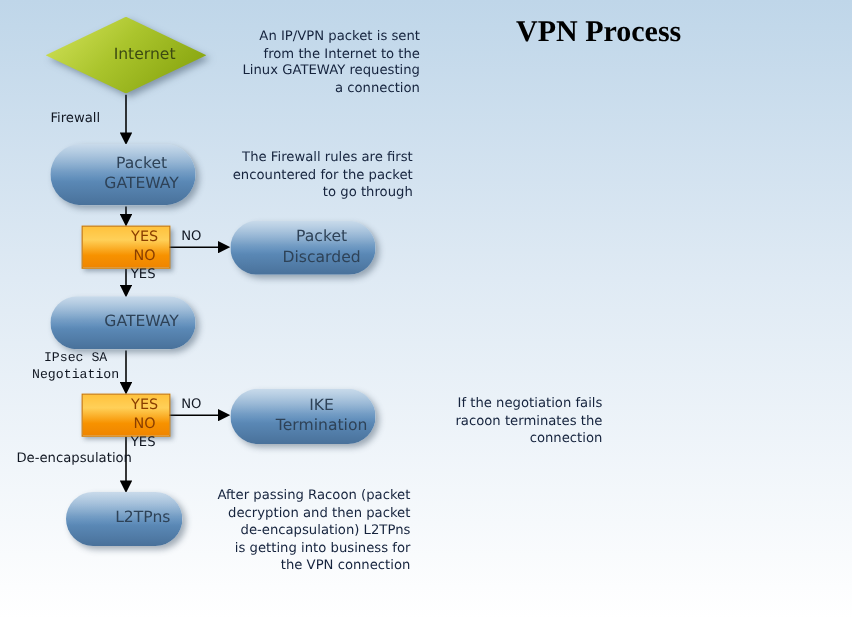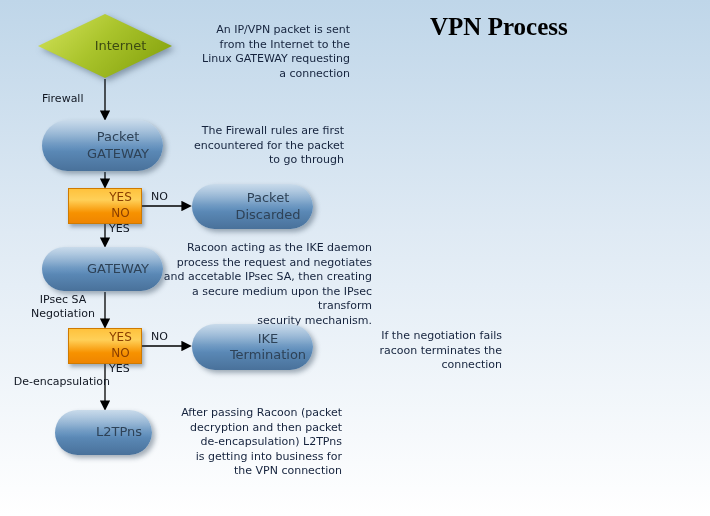--- a/index.html
+++ b/index.html
@@ -88,27 +88,22 @@
     <span class="node-label">Packet
 Discarded</span>
   </div>
 
   <span class="edge-label" style="left:109px;top:222px;">YES</span>
 
   <div class="pill" style="left:42px;top:247px;width:121px;height:44px;">
     <span class="node-label">GATEWAY</span>
   </div>
 
-  <div class="annotation" style="left:136px;top:241px;width:236px;">Racoon acting as the IKE daemon
-process the request and negotiates
-and accetable IPsec SA, then creating
-a secure medium upon the IPsec transform
-security mechanism.</div>
 
-  <span class="edge-label" style="left:26px;top:293px;width:74px;text-align:center;">IPsec SA
+  <span class="edge-label" style="left:26px;top:293px;width:74px;text-align:center;font-family:Liberation Mono, monospace;">IPsec SA
 Negotiation</span>
 
   <div class="decision" style="left:68px;top:328px;">
     <span class="node-label">YES
 NO</span>
   </div>
 
   <span class="edge-label" style="left:151px;top:330px;">NO</span>
 
   <div class="pill" style="left:192px;top:324px;width:121px;height:46px;">

